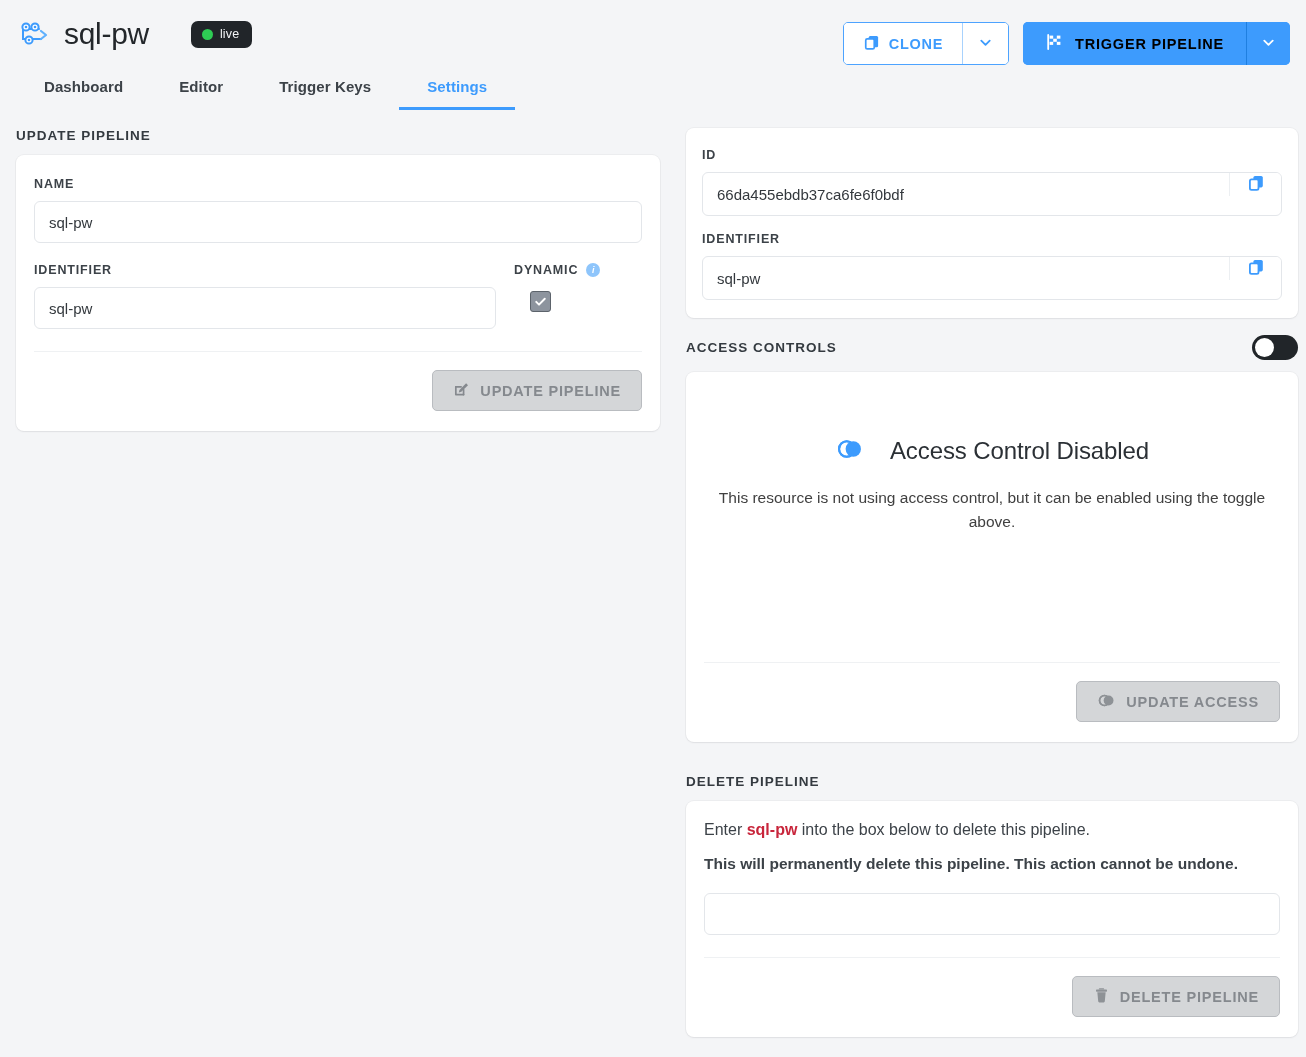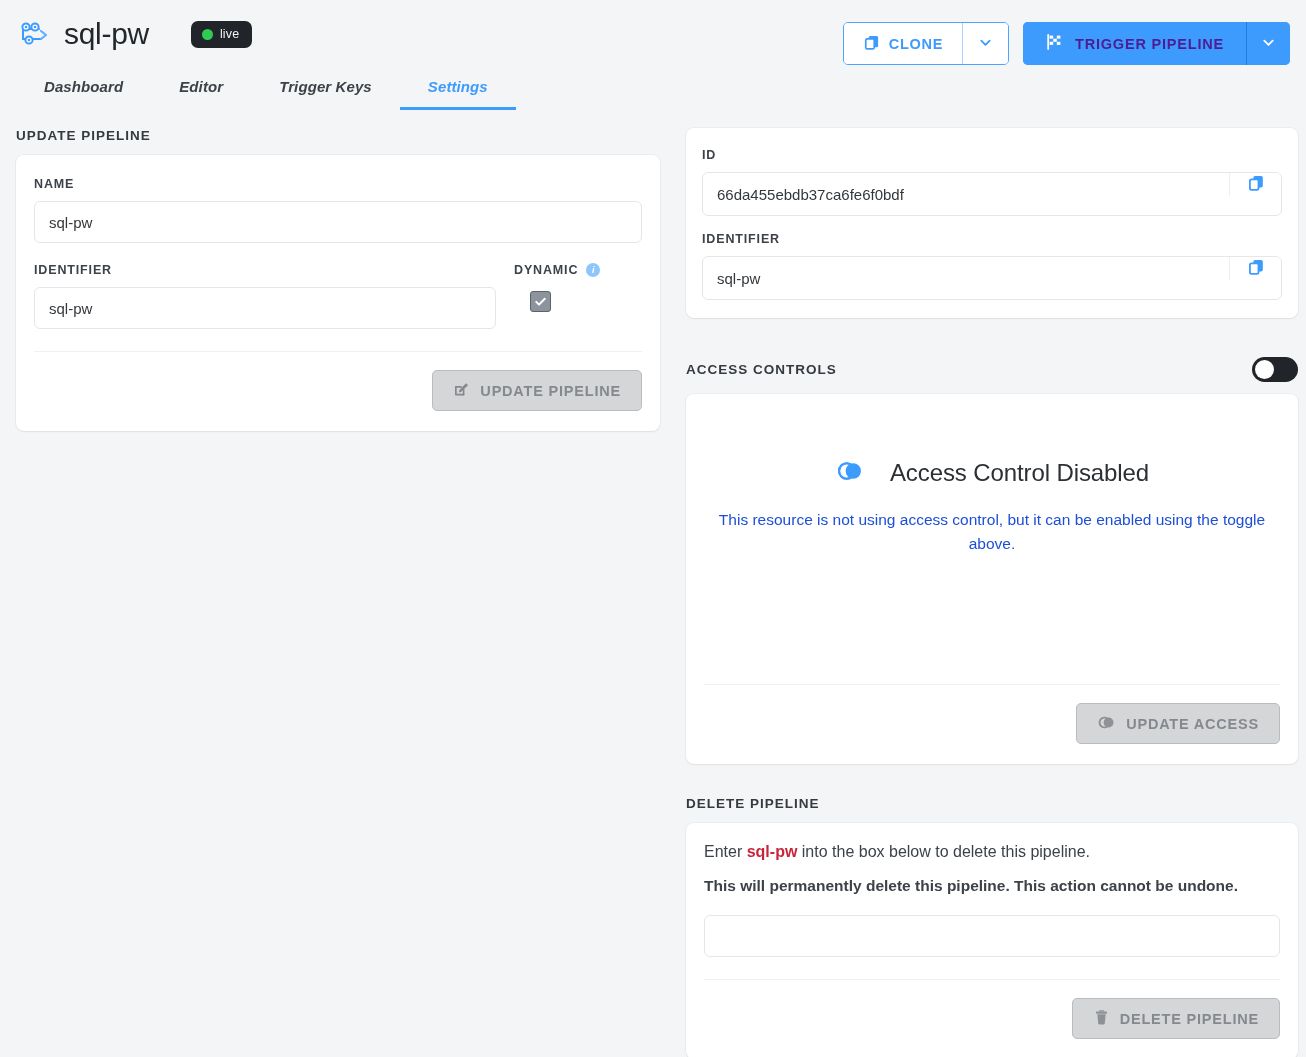--- a/index.html
+++ b/index.html
@@ -66,21 +66,21 @@
     font-family: "Liberation Sans", sans-serif;
   }
   .btn-caret-light {
     background: #fff; border: none; border-left: 1px solid #a8d2fd;
     width: 46px; height: 41px;
     display: flex; align-items: center; justify-content: center;
     cursor: pointer;
   }
   .btn-group.primary { background: #3d9bfd; }
   .btn-trigger {
-    background: #3d9bfd; color: #4c1d95; border: none;
+    background: #3d9bfd; color: #000000; border: none;
     display: flex; align-items: center; gap: 12px;
     padding: 0 22px; height: 43px;
     font-size: 14.5px; font-weight: 700; letter-spacing: .8px;
     cursor: pointer;
     font-family: "Liberation Sans", sans-serif;
   }
   .btn-caret-dark {
     background: #3d9bfd; border: none; border-left: 1px solid #1f7fe0;
     width: 44px; height: 43px;
     display: flex; align-items: center; justify-content: center;
@@ -88,21 +88,20 @@
   }
 
   
   .tabs {
     display: flex;
     align-items: flex-end;
     gap: 0;
     padding: 0 16px;
     height: 42px;
     background: #f4f5f7;
-    font-style: italic;
   }
   .tab {
     font-size: 15px;
     font-weight: 700;
     color: #3c4248;
     padding: 0 28px 12px 28px;
     cursor: pointer;
     border-bottom: 3px solid transparent;
     letter-spacing: .1px;
     white-space: nowrap;
@@ -267,21 +266,21 @@
   }
   .ac-title {
     font-size: 24px; font-weight: 400; color: #2b3035;
     letter-spacing: -0.1px;
   }
   .ac-desc {
     margin: 18px auto 0 auto;
     max-width: 560px;
     font-size: 15.5px;
     line-height: 1.55;
-    color: #1d4ed8;
+    color: #404040;
   }
 
   
   .del-card { padding: 20px 18px 0 18px; }
   .del-line1 { font-size: 16px; color: #3c4248; margin: 0 0 16px 0; }
   .del-line1 .strongred { color: #c8253b; font-weight: 700; }
   .del-line2 { font-size: 15.5px; font-weight: 700; color: #3c4248; margin: 0 0 20px 0; }
   .del-input {
     width: 100%; height: 42px;
     border: 1px solid #e3e6ea;
@@ -436,21 +435,21 @@
           <span>
             <svg width="18" height="18" viewBox="0 0 18 18" fill="none">
               <rect x="6.4" y="2" width="9.4" height="11.4" rx="1.6" fill="#3d9bfd"></rect>
               <rect x="2.9" y="5.4" width="8.6" height="10.4" rx="1.6" fill="#fff" stroke="#3d9bfd" stroke-width="1.8"></rect>
             </svg>
           </span>
         </button>
       </div>
     </div>
 
-    <div class="section-head-row" style="margin-top:38px;">
+    <div class="section-head-row" style="margin-top:16px;">
       <div class="section-title">ACCESS CONTROLS</div>
       <div class="toggle">
         <span class="knob"></span>
       </div>
     </div>
     <div class="card">
       <div class="ac-body">
         <div class="ac-title-row">
           <span>
             <svg width="30" height="30" viewBox="0 0 32 32" fill="none">

